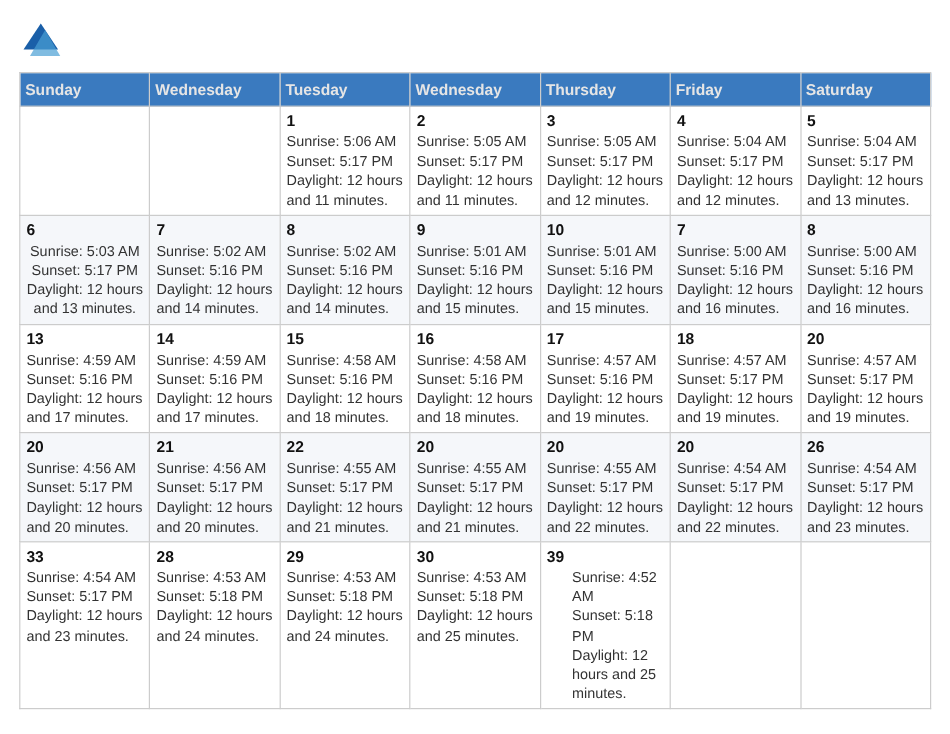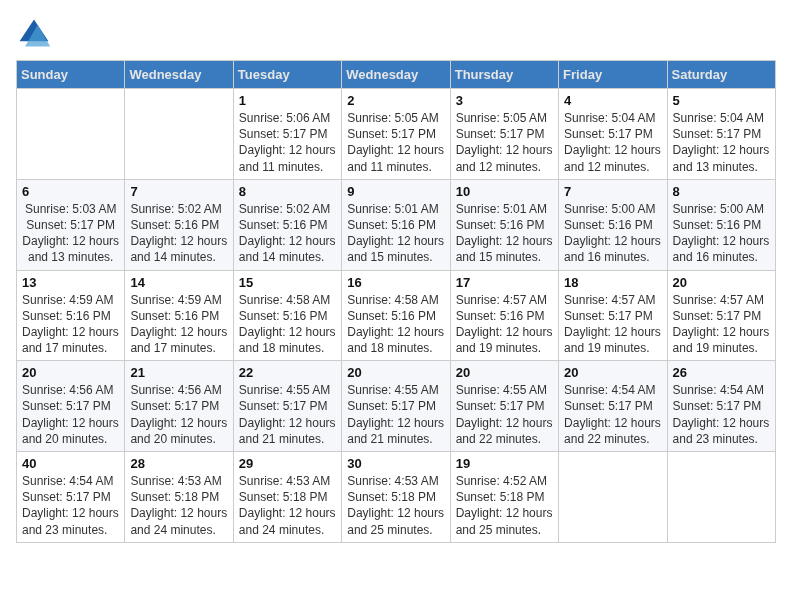--- a/index.html
+++ b/index.html
@@ -283,21 +283,21 @@
         </td>
         <td>
           <span class="day-num">26</span>
           <div class="cell-info" style="white-space: pre-line;">Sunrise: 4:54 AM
 Sunset: 5:17 PM
 Daylight: 12 hours and 23 minutes.</div>
         </td>
       </tr>
       <tr>
         <td>
-          <span class="day-num">40</span>
+          <span class="day-num">33</span>
           <div class="cell-info" style="white-space: pre-line;">Sunrise: 4:54 AM
 Sunset: 5:17 PM
 Daylight: 12 hours and 23 minutes.</div>
         </td>
         <td>
           <span class="day-num">28</span>
           <div class="cell-info" style="white-space: pre-line;">Sunrise: 4:53 AM
 Sunset: 5:18 PM
 Daylight: 12 hours and 24 minutes.</div>
         </td>
@@ -307,22 +307,22 @@
 Sunset: 5:18 PM
 Daylight: 12 hours and 24 minutes.</div>
         </td>
         <td>
           <span class="day-num">30</span>
           <div class="cell-info" style="white-space: pre-line;">Sunrise: 4:53 AM
 Sunset: 5:18 PM
 Daylight: 12 hours and 25 minutes.</div>
         </td>
         <td>
-          <span class="day-num">19</span>
-          <div class="cell-info" style="white-space: pre-line;">Sunrise: 4:52 AM
+          <span class="day-num">39</span>
+          <div class="cell-info" style="white-space: pre-line; margin-left: 21px;">Sunrise: 4:52 AM
 Sunset: 5:18 PM
 Daylight: 12 hours and 25 minutes.</div>
         </td>
         <td class="empty"></td>
         <td class="empty"></td>
       </tr>
     </tbody>
 </table>
 
 </body></html>

